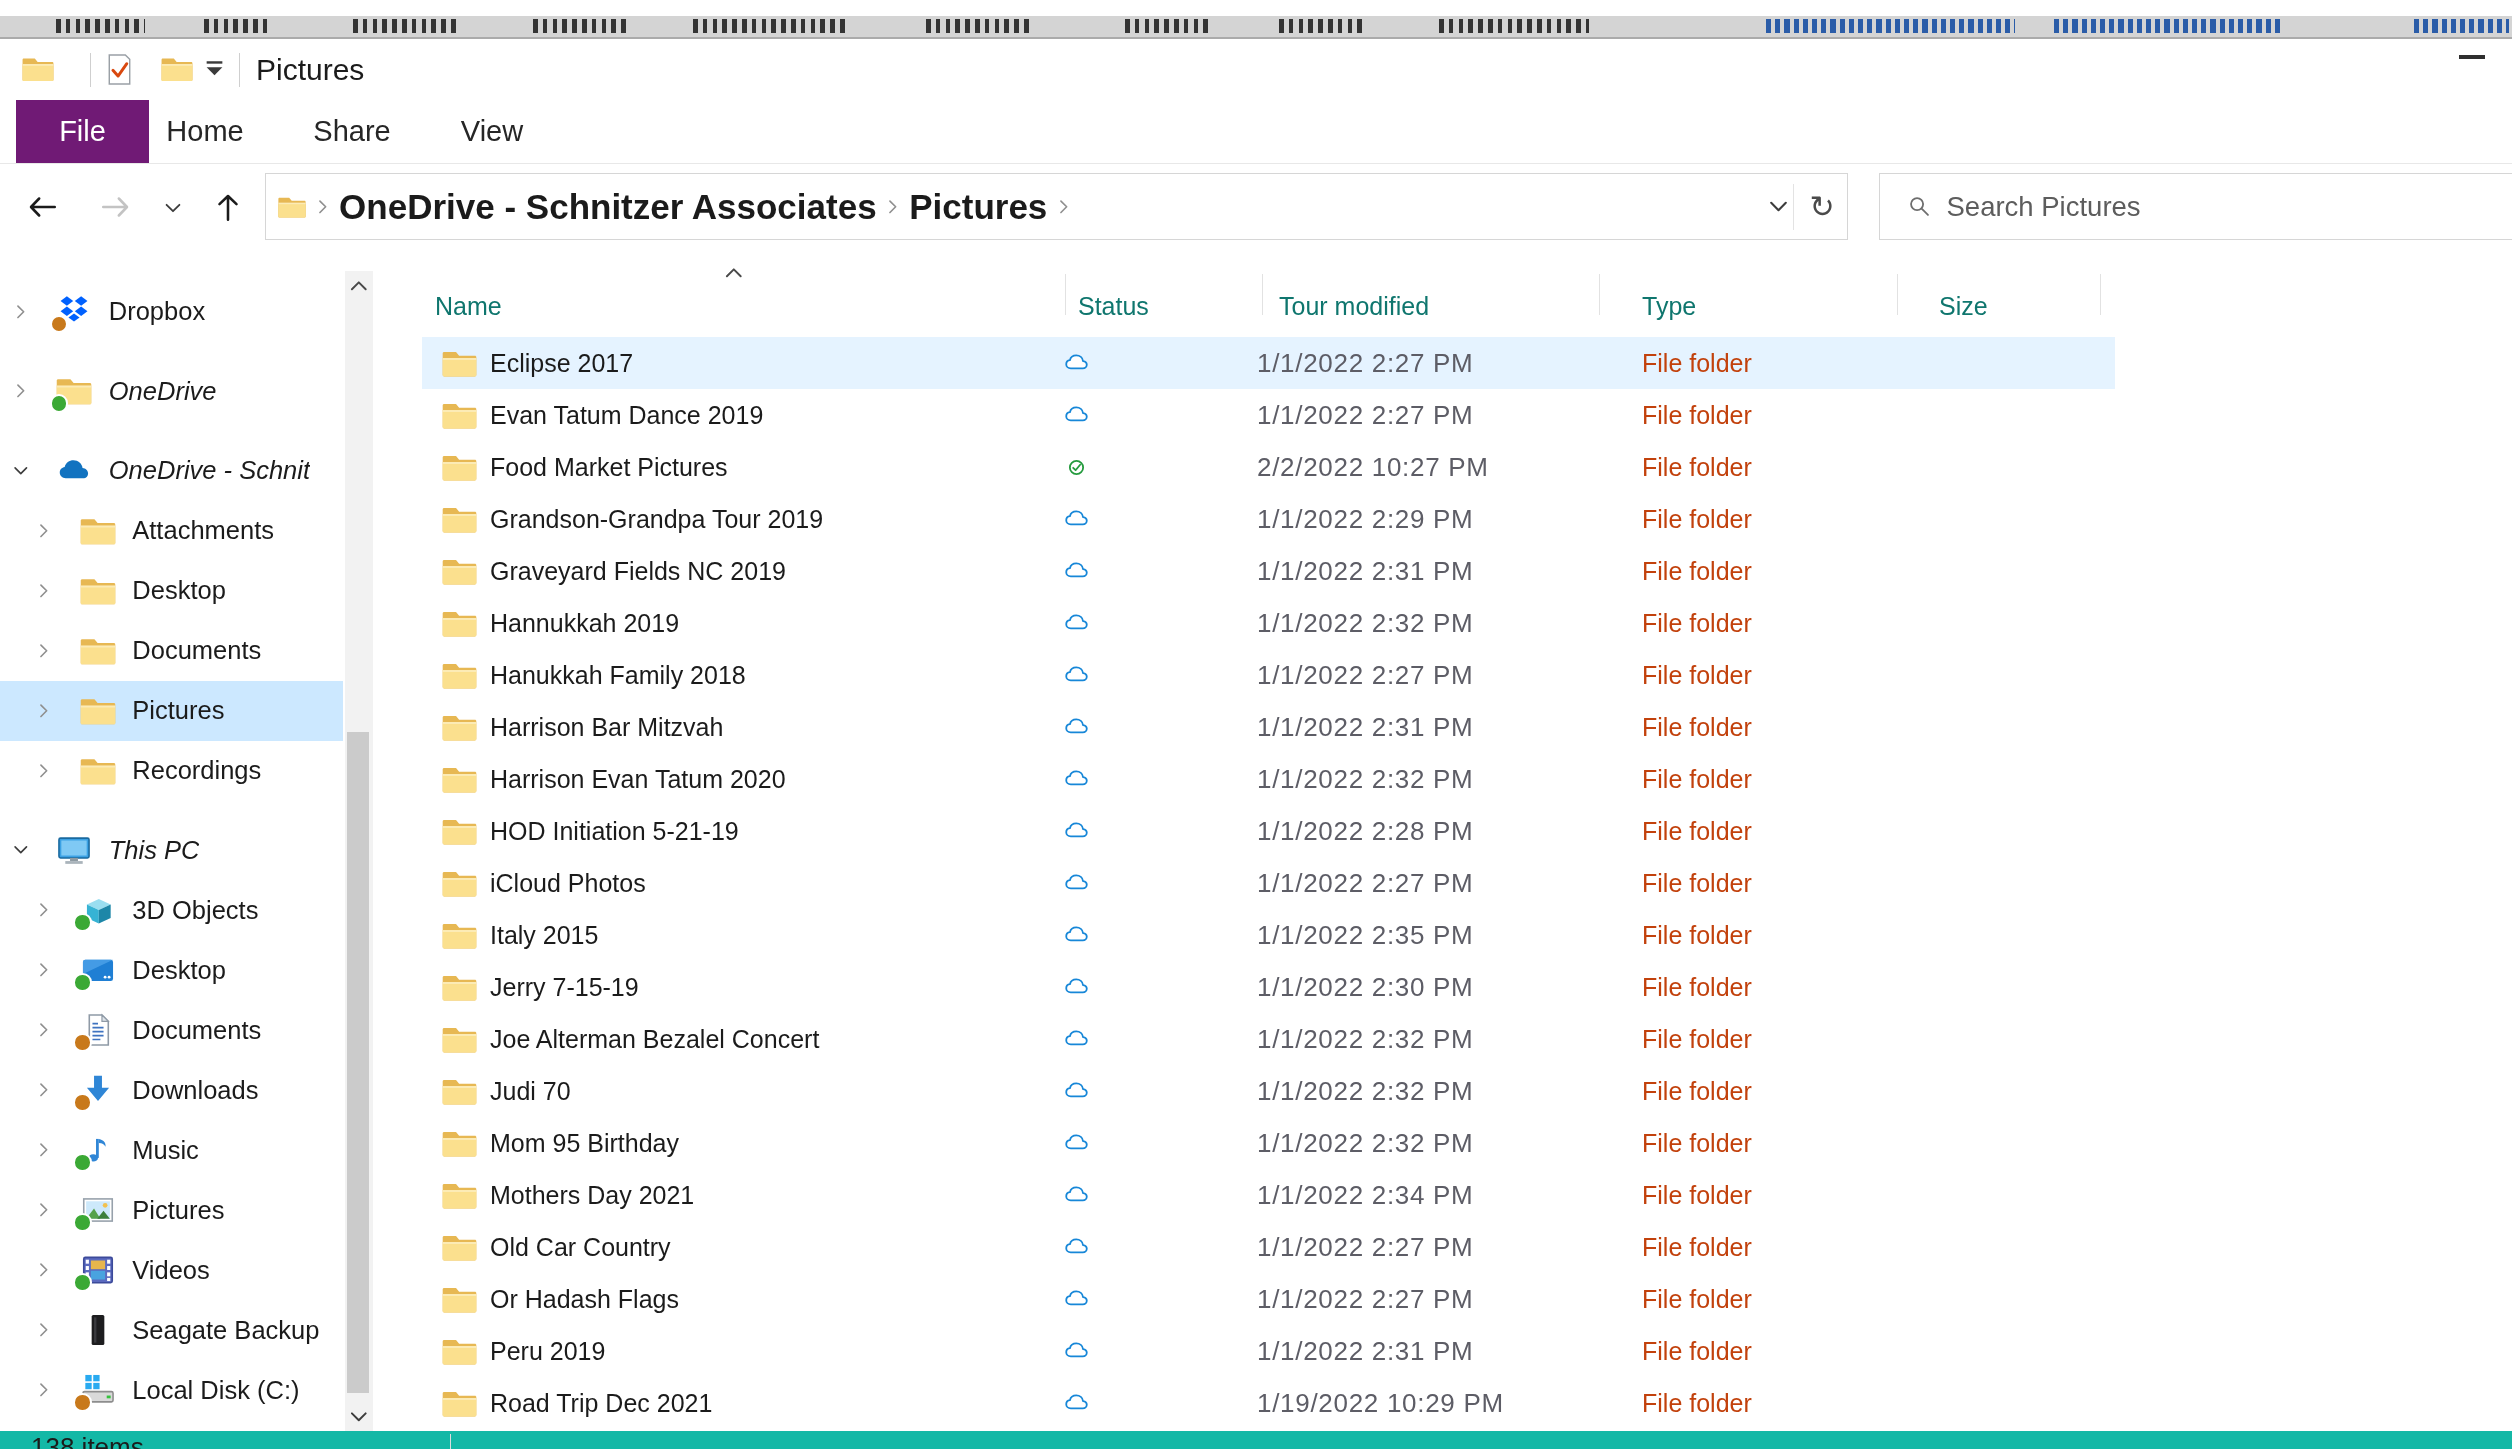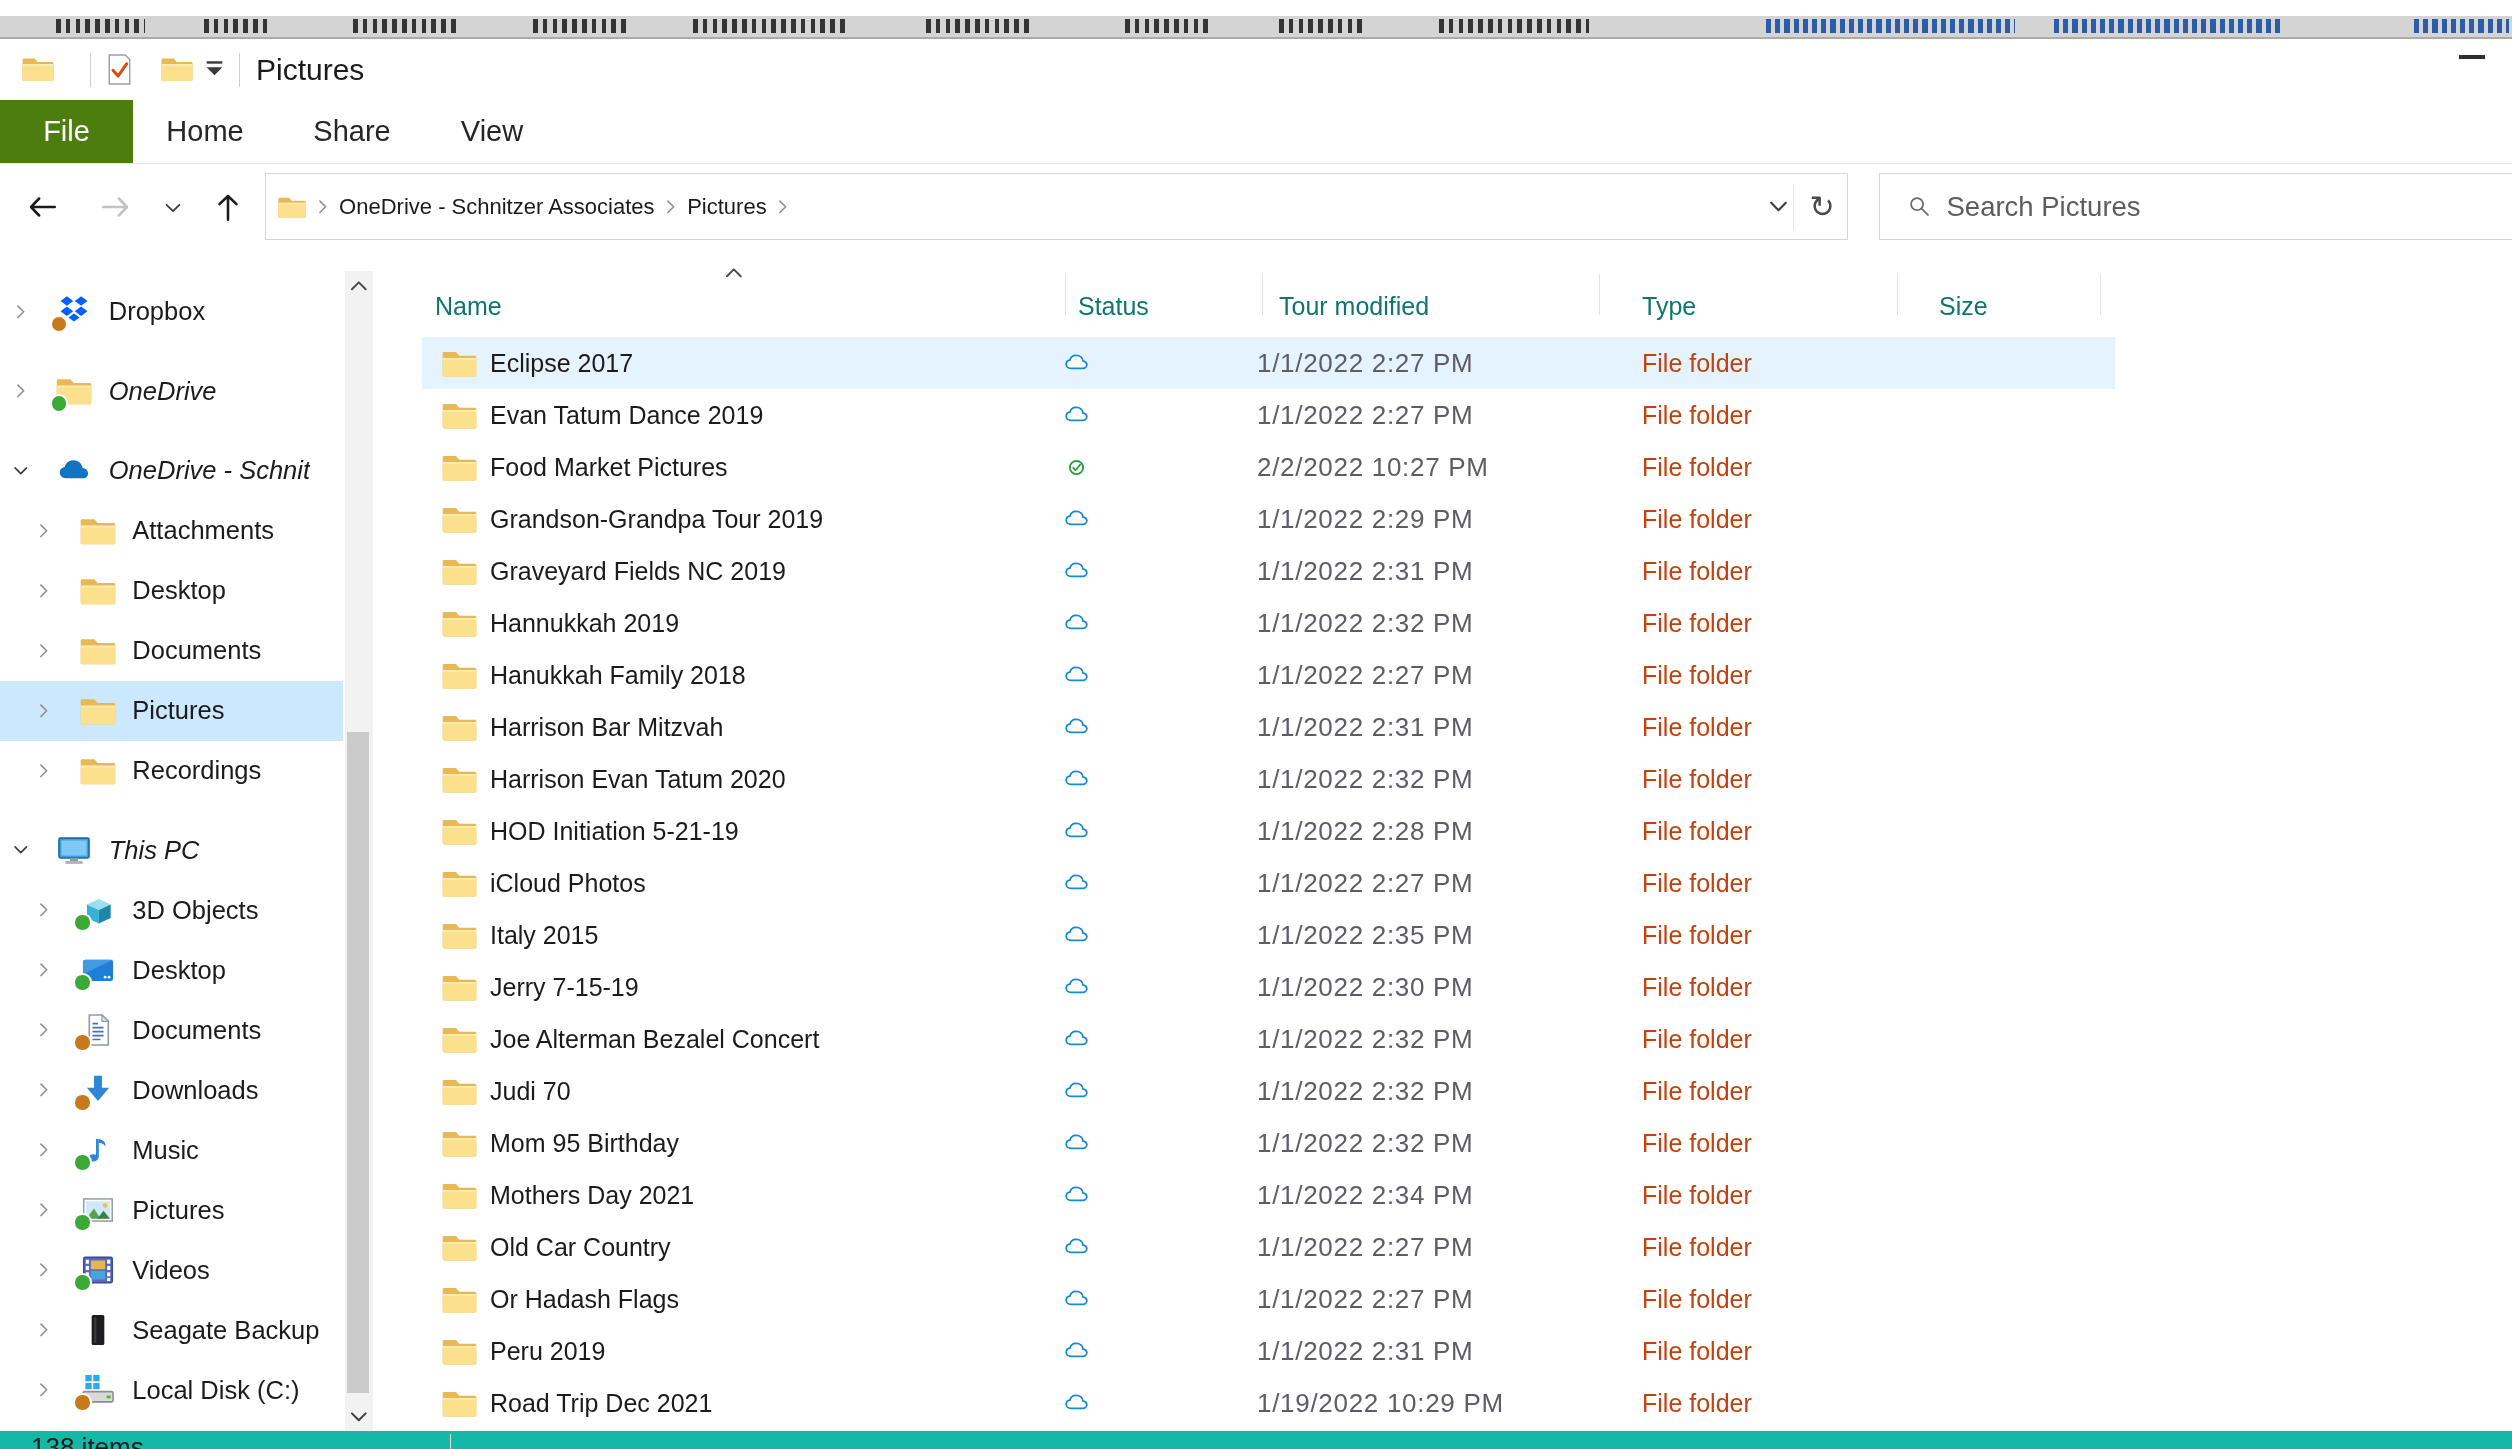--- a/index.html
+++ b/index.html
@@ -9,29 +9,29 @@
   
   #bgstrip{left:0;top:0;width:2512px;height:21px;background:#d4d4d4;border-bottom:2px solid #ababab;}
   .frag{position:absolute;top:3.3px;height:13.7px;background:repeating-linear-gradient(90deg,#333 0 4.6px,rgba(0,0,0,0) 4.6px 9.8px);}
   .frag.blue{background:repeating-linear-gradient(90deg,#2a5ca8 0 5.2px,rgba(0,0,0,0) 5.2px 9.2px);}
   
   .qat-sep{width:1.3px;height:34px;background:#cfcfcf;top:37px;}
   #win-title{top:23px;height:61px;line-height:61px;font-size:30px;color:#1b1b1b;white-space:nowrap;}
   #min-btn{left:2459px;top:39px;width:26px;height:3.9px;background:#2f2f2f;}
   
   .tabrow{top:84px;height:63px;}
-  #tab-file{left:0;width:133px;background:#4d7c0f;color:#fff;}
+  #tab-file{left:16px;width:133px;background:#701a75;color:#fff;}
   .tab{text-align:center;line-height:63px;font-size:29px;}
   .tab.plain{color:#262626;}
   #tab-underline{left:0;top:147px;width:2512px;height:1.3px;background:#e8e8e8;}
   
   .navsvg{width:34px;height:34px;}
   .box{background:#fff;border:1.3px solid #d6d6d6;box-sizing:border-box;}
   #addressbox{left:265px;top:157px;width:1583px;height:67px;display:flex;align-items:center;}
-  #addressbox .crumb{font-size:22px;white-space:nowrap;}
+  #addressbox .crumb{font-size:35px;white-space:nowrap;font-weight:bold;}
   .crumb-sep{width:19.6px;height:19.6px;margin:0 6.5px;flex:0 0 auto;}
   #addr-divider{width:1.3px;height:46px;background:#e3e3e3;margin:0 2.6px;}
   #searchbox{left:1879px;top:157px;width:635px;height:67px;display:flex;align-items:center;}
   #search-input{border:none;outline:none;flex:1;font-family:"Liberation Sans",sans-serif;font-size:27.5px;color:#5d5d5d;background:transparent;}
   #search-input::placeholder{color:#5d5d5d;opacity:1;}
   
   #sidebar{left:0;top:255px;width:343px;height:1160px;padding-top:10.5px;box-sizing:border-box;}
   .srow{height:60px;display:flex;align-items:center;position:relative;}
   .srow.gap{margin-top:19.6px;font-style:italic;}
   .srow.selected{background:#cce8ff;}

